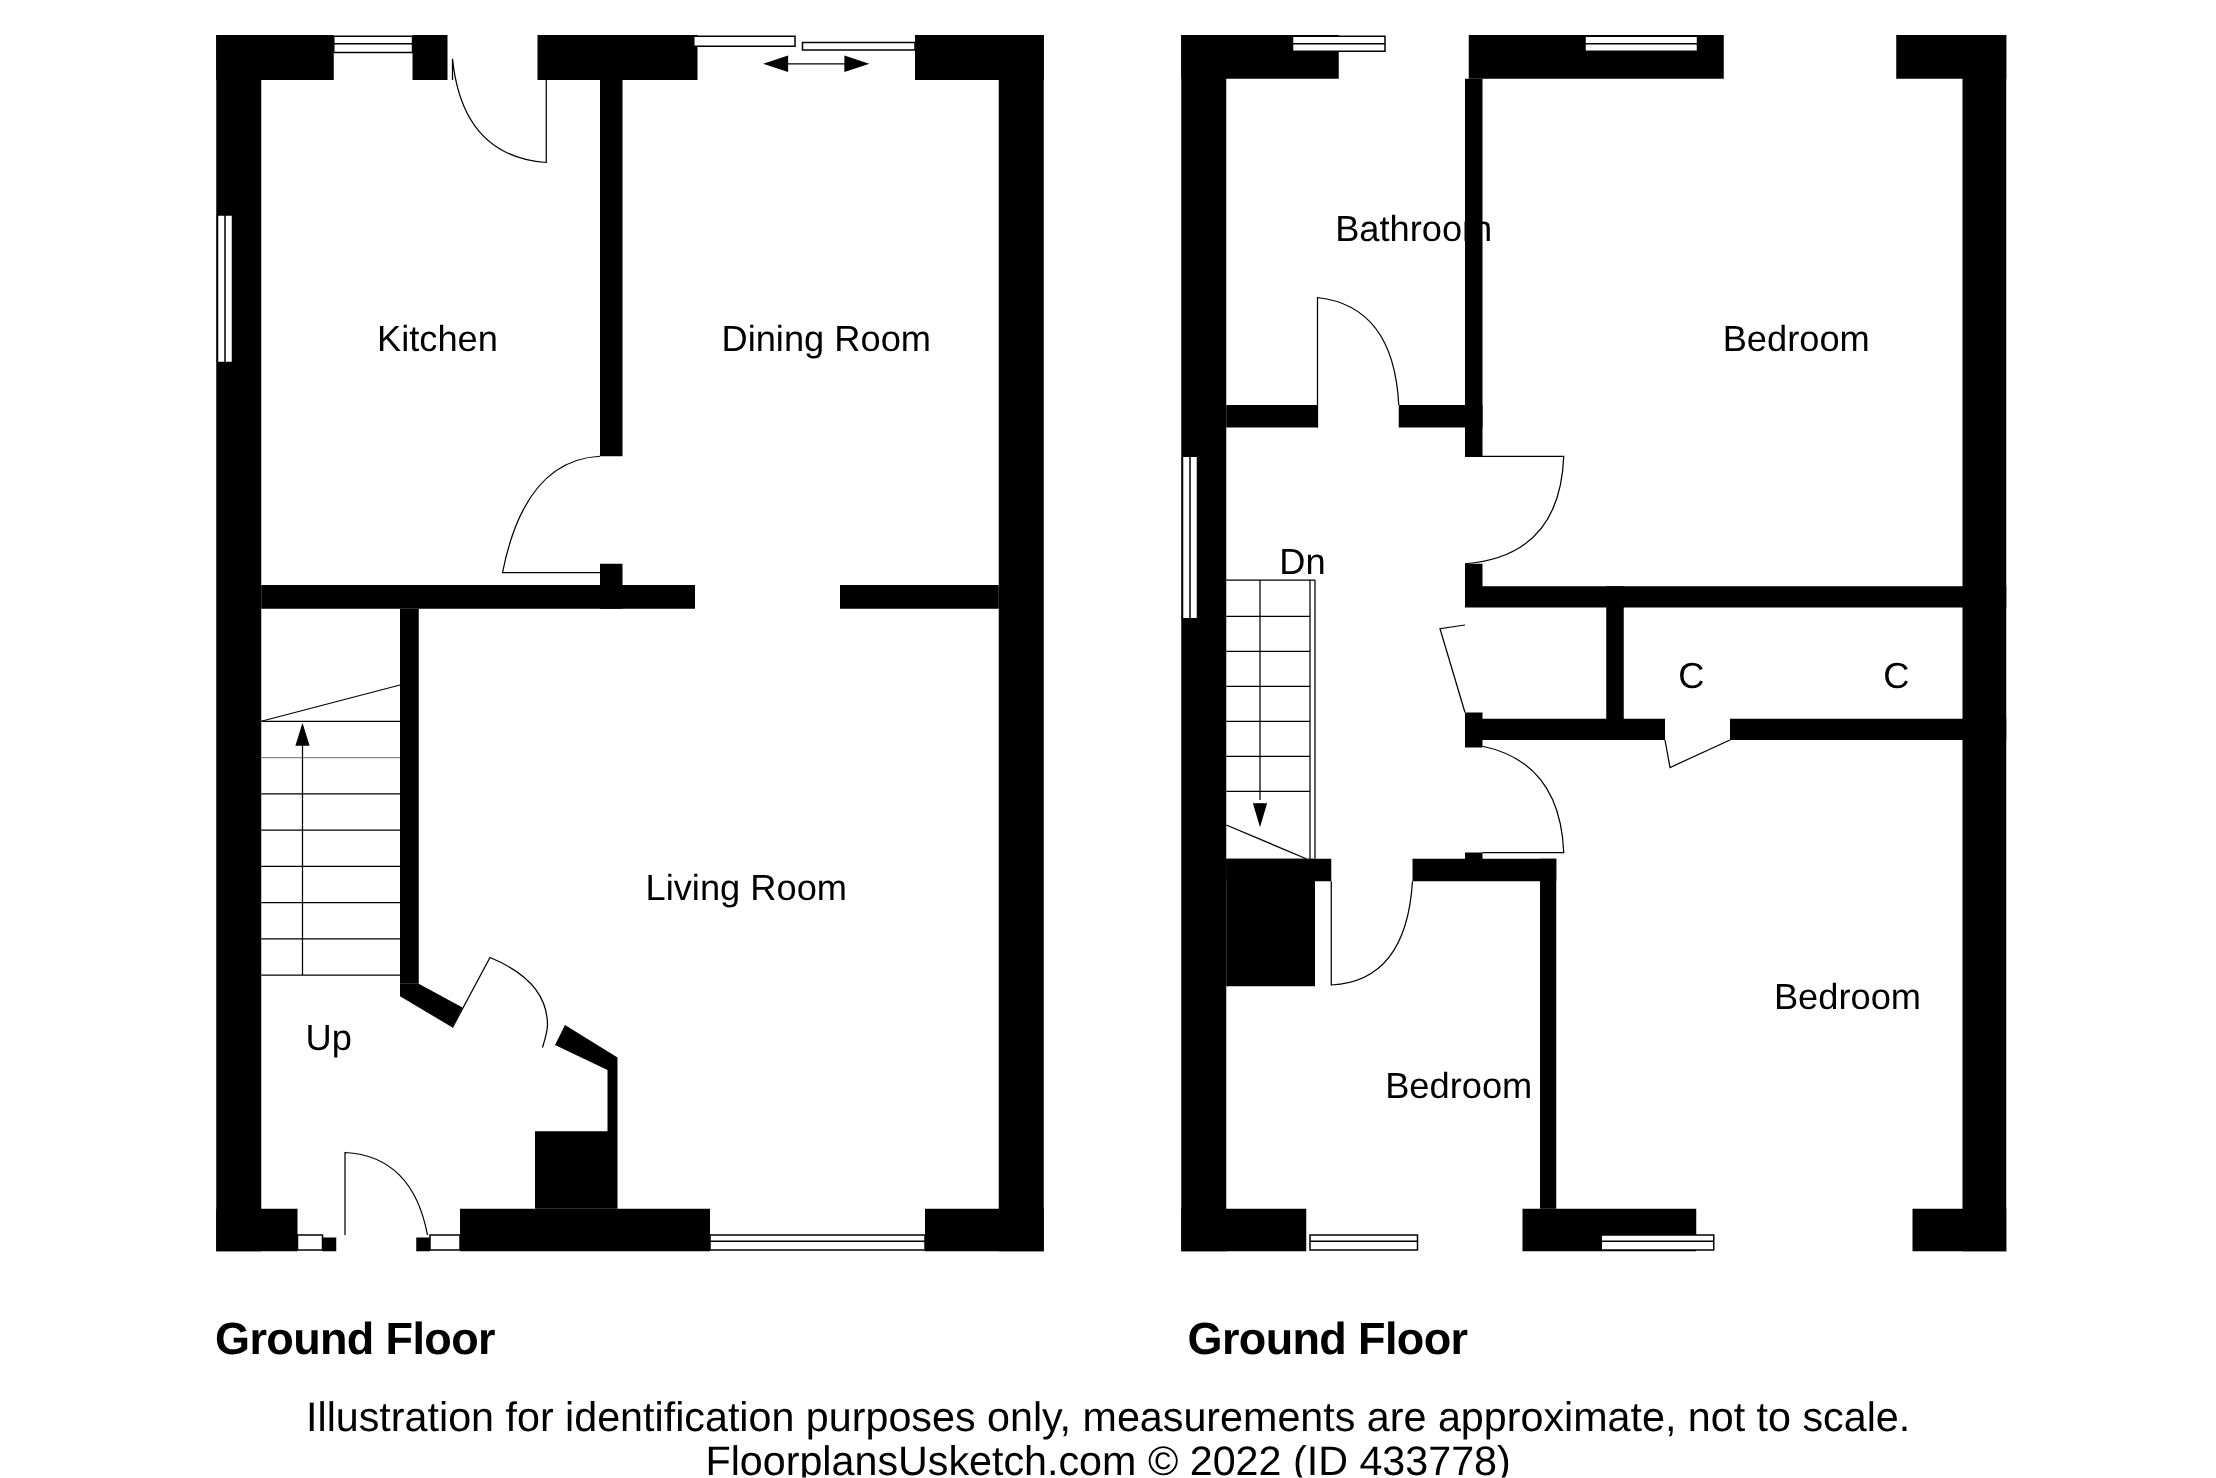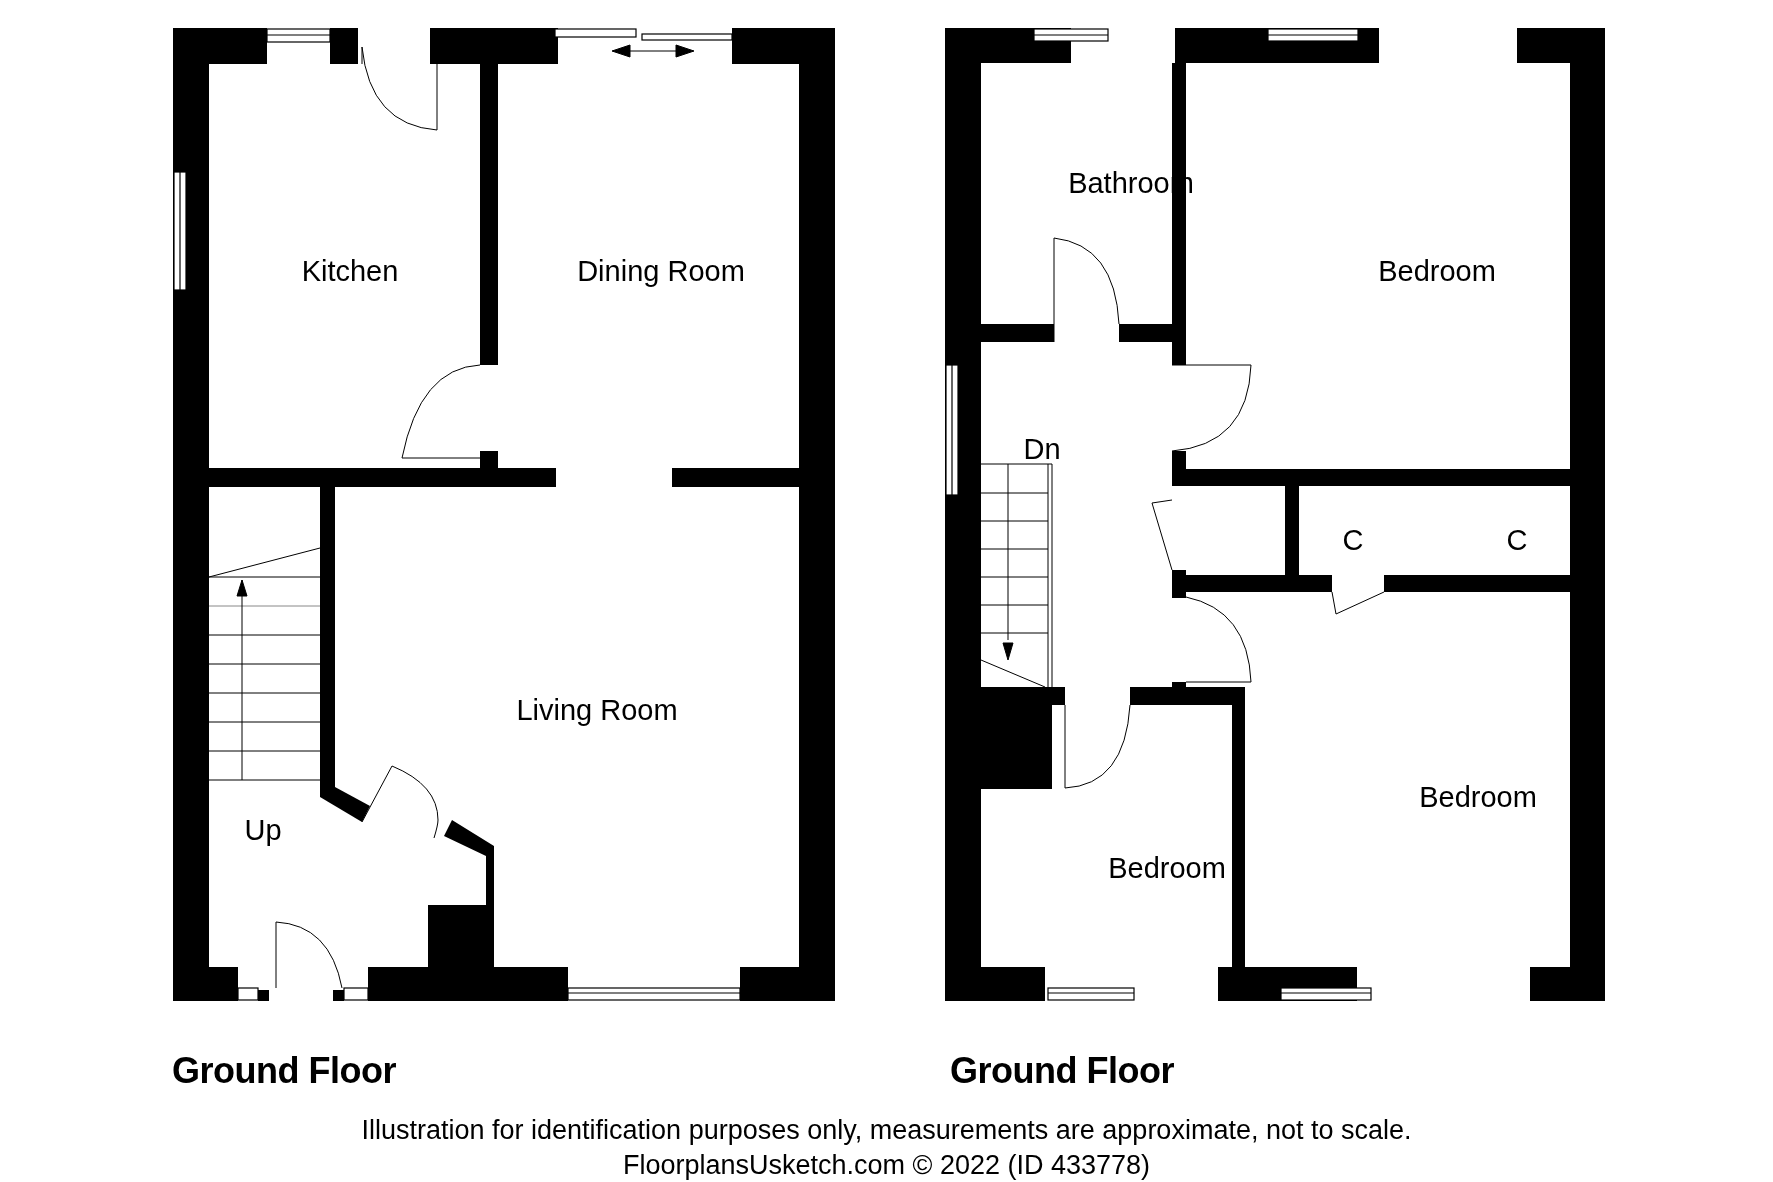--- a/index.html
+++ b/index.html
@@ -1,20 +1,20 @@
 <!DOCTYPE html>
 <html><head>
   <meta charset="utf-8">
   <style>
     html, body { margin: 0; padding: 0; background: #ffffff; }
     body { width: 1773px; height: 1182px; position: relative; overflow: hidden; font-family: "Liberation Sans", sans-serif; }
     #plan { position: absolute; left: 0; top: 0; width: 1773px; height: 1182px; }
     .room-label { font-family: "Liberation Sans", sans-serif; font-size: 29px; fill: #000; }
     .floor-title { position: absolute; font-family: "Liberation Sans", sans-serif; font-weight: bold; font-size: 36px; color: #000; letter-spacing: -0.5px; }
-    .disclaimer { position: absolute; left: 0; width: 1773px; text-align: center; font-family: "Liberation Sans", sans-serif; font-size: 27px; color: #000; }
+    .disclaimer { position: absolute; left: 0; width: 1773px; text-align: center; font-family: "Liberation Sans", sans-serif; font-size: 33px; color: #000; }
   </style>
 </head>
 <body>
 
 <svg id="plan" viewBox="0 0 1773 1182" xmlns="http://www.w3.org/2000/svg">
 
   <g fill="#000" stroke="none">
 
     <rect x="173" y="28" width="36" height="973"></rect>
     <rect x="799" y="28" width="36" height="973"></rect>

